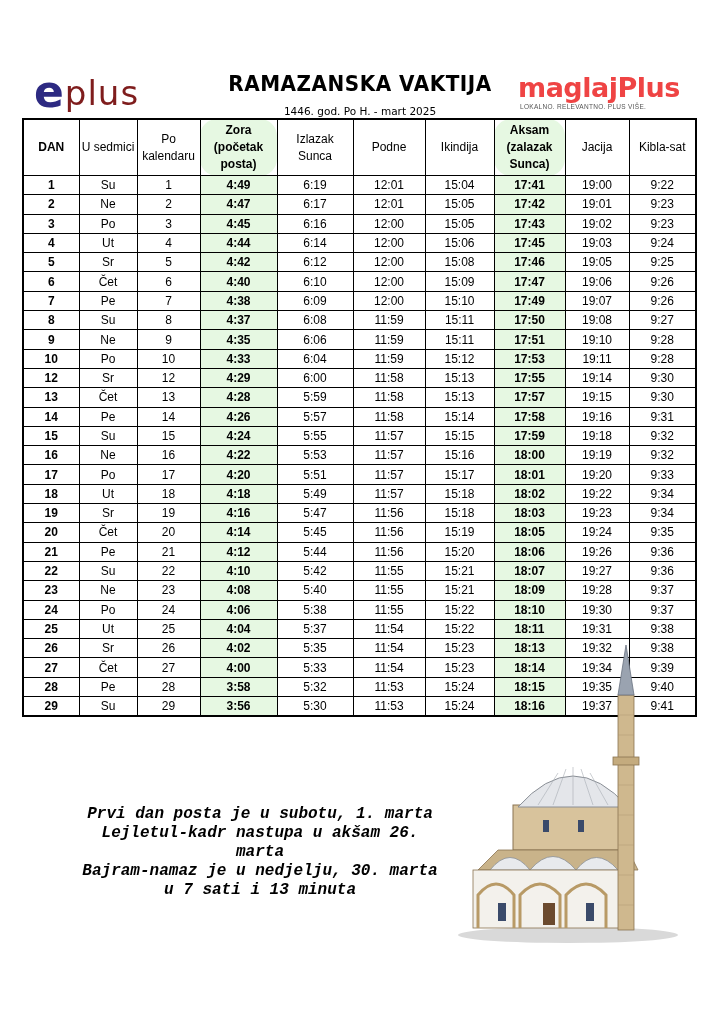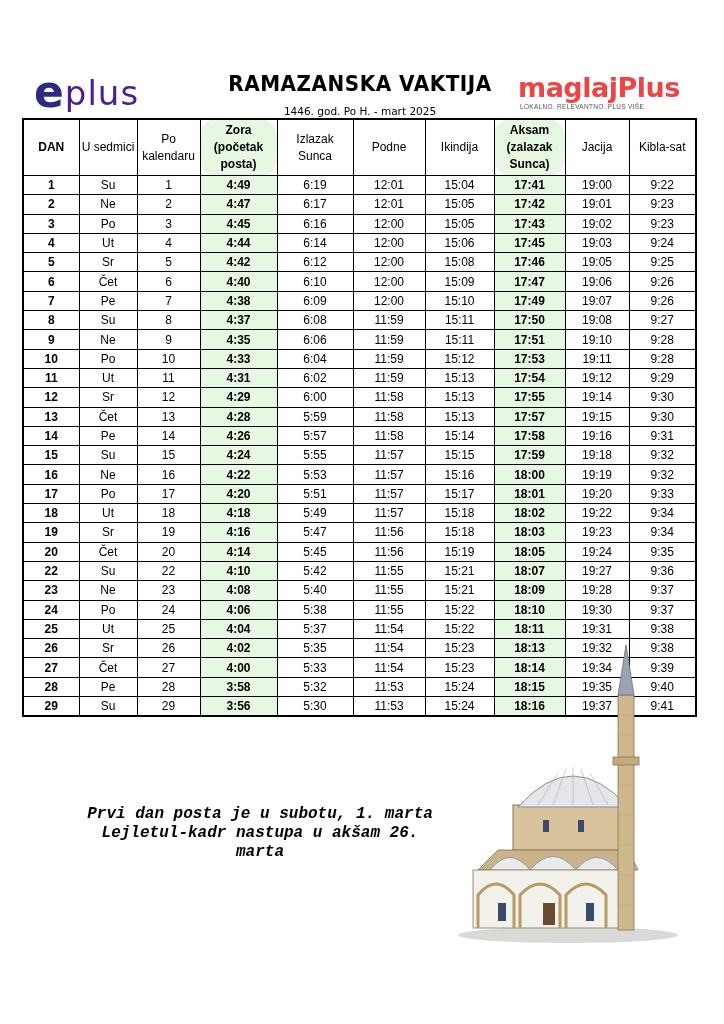--- a/index.html
+++ b/index.html
@@ -1,20 +1,20 @@
 <!DOCTYPE html>
 <html><head>
 <meta charset="utf-8">
 <style>
   html, body { margin:0; padding:0; background:#ffffff; }
   body { width:724px; height:1024px; position:relative; overflow:hidden; font-family:"Liberation Sans", sans-serif; color:#000; }
 
   .logo-eplus { position:absolute; left:34px; top:68px; height:44px; display:flex; align-items:flex-end; }
   .logo-eplus .e { font-family:"DejaVu Sans", sans-serif; font-weight:bold; font-size:44px; color:#2d2a82; line-height:40px; letter-spacing:-1px; }
-  .logo-eplus .plus { font-family:"DejaVu Sans", sans-serif; font-size:34px; color:#4c1d95; line-height:38px; margin-left:2px; letter-spacing:1px; }
+  .logo-eplus .plus { font-family:"DejaVu Sans", sans-serif; font-size:34px; color:#7f1d1d; line-height:38px; margin-left:2px; letter-spacing:1px; }
 
   .title { position:absolute; left:210px; top:72px; width:300px; text-align:center; font-family:"DejaVu Sans", sans-serif; font-weight:bold; font-size:20px; letter-spacing:0.5px; transform:scaleY(1.05); }
   .subtitle { position:absolute; left:250px; top:105px; width:220px; text-align:center; font-family:"DejaVu Sans", sans-serif; font-weight:normal; font-size:10.5px; }
 
   .logo-maglaj { position:absolute; left:518px; top:74px; width:160px; }
   .logo-maglaj .name { font-family:"DejaVu Sans", sans-serif; font-weight:bold; font-size:27px; color:#ef4444; line-height:28px; letter-spacing:-0.5px; }
   .logo-maglaj .tag { font-size:6.5px; color:#555; letter-spacing:0.3px; margin-top:1px; margin-left:2px; }
 
   table.vaktija { position:absolute; left:22px; top:118px; width:673px; border-collapse:collapse; border:2px solid #000; table-layout:fixed; }
   table.vaktija th, table.vaktija td { border:1px solid #000; text-align:center; padding:0; font-family:"Liberation Sans Narrow","Liberation Sans", sans-serif; }
@@ -214,32 +214,20 @@
         <td>10</td>
         <td class="green b">4:33</td>
         <td>6:04</td>
         <td>11:59</td>
         <td>15:12</td>
         <td class="green b">17:53</td>
         <td>19:11</td>
         <td>9:28</td>
       </tr>
       <tr>
-        <td class="b">11</td>
-        <td>Ut</td>
-        <td>11</td>
-        <td class="green b">4:31</td>
-        <td>6:02</td>
-        <td>11:59</td>
-        <td>15:13</td>
-        <td class="green b">17:54</td>
-        <td>19:12</td>
-        <td>9:29</td>
-      </tr>
-      <tr>
         <td class="b">12</td>
         <td>Sr</td>
         <td>12</td>
         <td class="green b">4:29</td>
         <td>6:00</td>
         <td>11:58</td>
         <td>15:13</td>
         <td class="green b">17:55</td>
         <td>19:14</td>
         <td>9:30</td>
@@ -334,20 +322,32 @@
         <td>20</td>
         <td class="green b">4:14</td>
         <td>5:45</td>
         <td>11:56</td>
         <td>15:19</td>
         <td class="green b">18:05</td>
         <td>19:24</td>
         <td>9:35</td>
       </tr>
       <tr>
+        <td class="b">21</td>
+        <td>Pe</td>
+        <td>21</td>
+        <td class="green b">4:12</td>
+        <td>5:44</td>
+        <td>11:56</td>
+        <td>15:20</td>
+        <td class="green b">18:06</td>
+        <td>19:26</td>
+        <td>9:36</td>
+      </tr>
+      <tr>
         <td class="b">22</td>
         <td>Su</td>
         <td>22</td>
         <td class="green b">4:10</td>
         <td>5:42</td>
         <td>11:55</td>
         <td>15:21</td>
         <td class="green b">18:07</td>
         <td>19:27</td>
         <td>9:36</td>
@@ -435,20 +435,21 @@
         <td class="green b">18:16</td>
         <td>19:37</td>
         <td>9:41</td>
       </tr>
     </tbody>
 </table>
 
 <div class="notes">
   <div class="line">Prvi dan posta je u subotu, 1. marta</div>
   <div class="line">Lejletul-kadr nastupa u akšam 26. marta</div>
+  <div class="line">Bajram-namaz je u nedjelju, 30. marta u 7 sati i 13 minuta</div>
 </div>
 
 <svg class="mosque" viewBox="0 0 240 300" xmlns="http://www.w3.org/2000/svg">
 
   <ellipse cx="110" cy="290" rx="110" ry="8" fill="#d9d9d9"></ellipse>
 
   <rect x="55" y="160" width="120" height="45" fill="#d8c39c" stroke="#8a7452" stroke-width="1"></rect>
 
   <path d="M60 162 Q115 100 170 162 Z" fill="#e4e6ea" stroke="#8a8f96" stroke-width="1"></path>
   <g stroke="#a8adb4" stroke-width="0.6">

